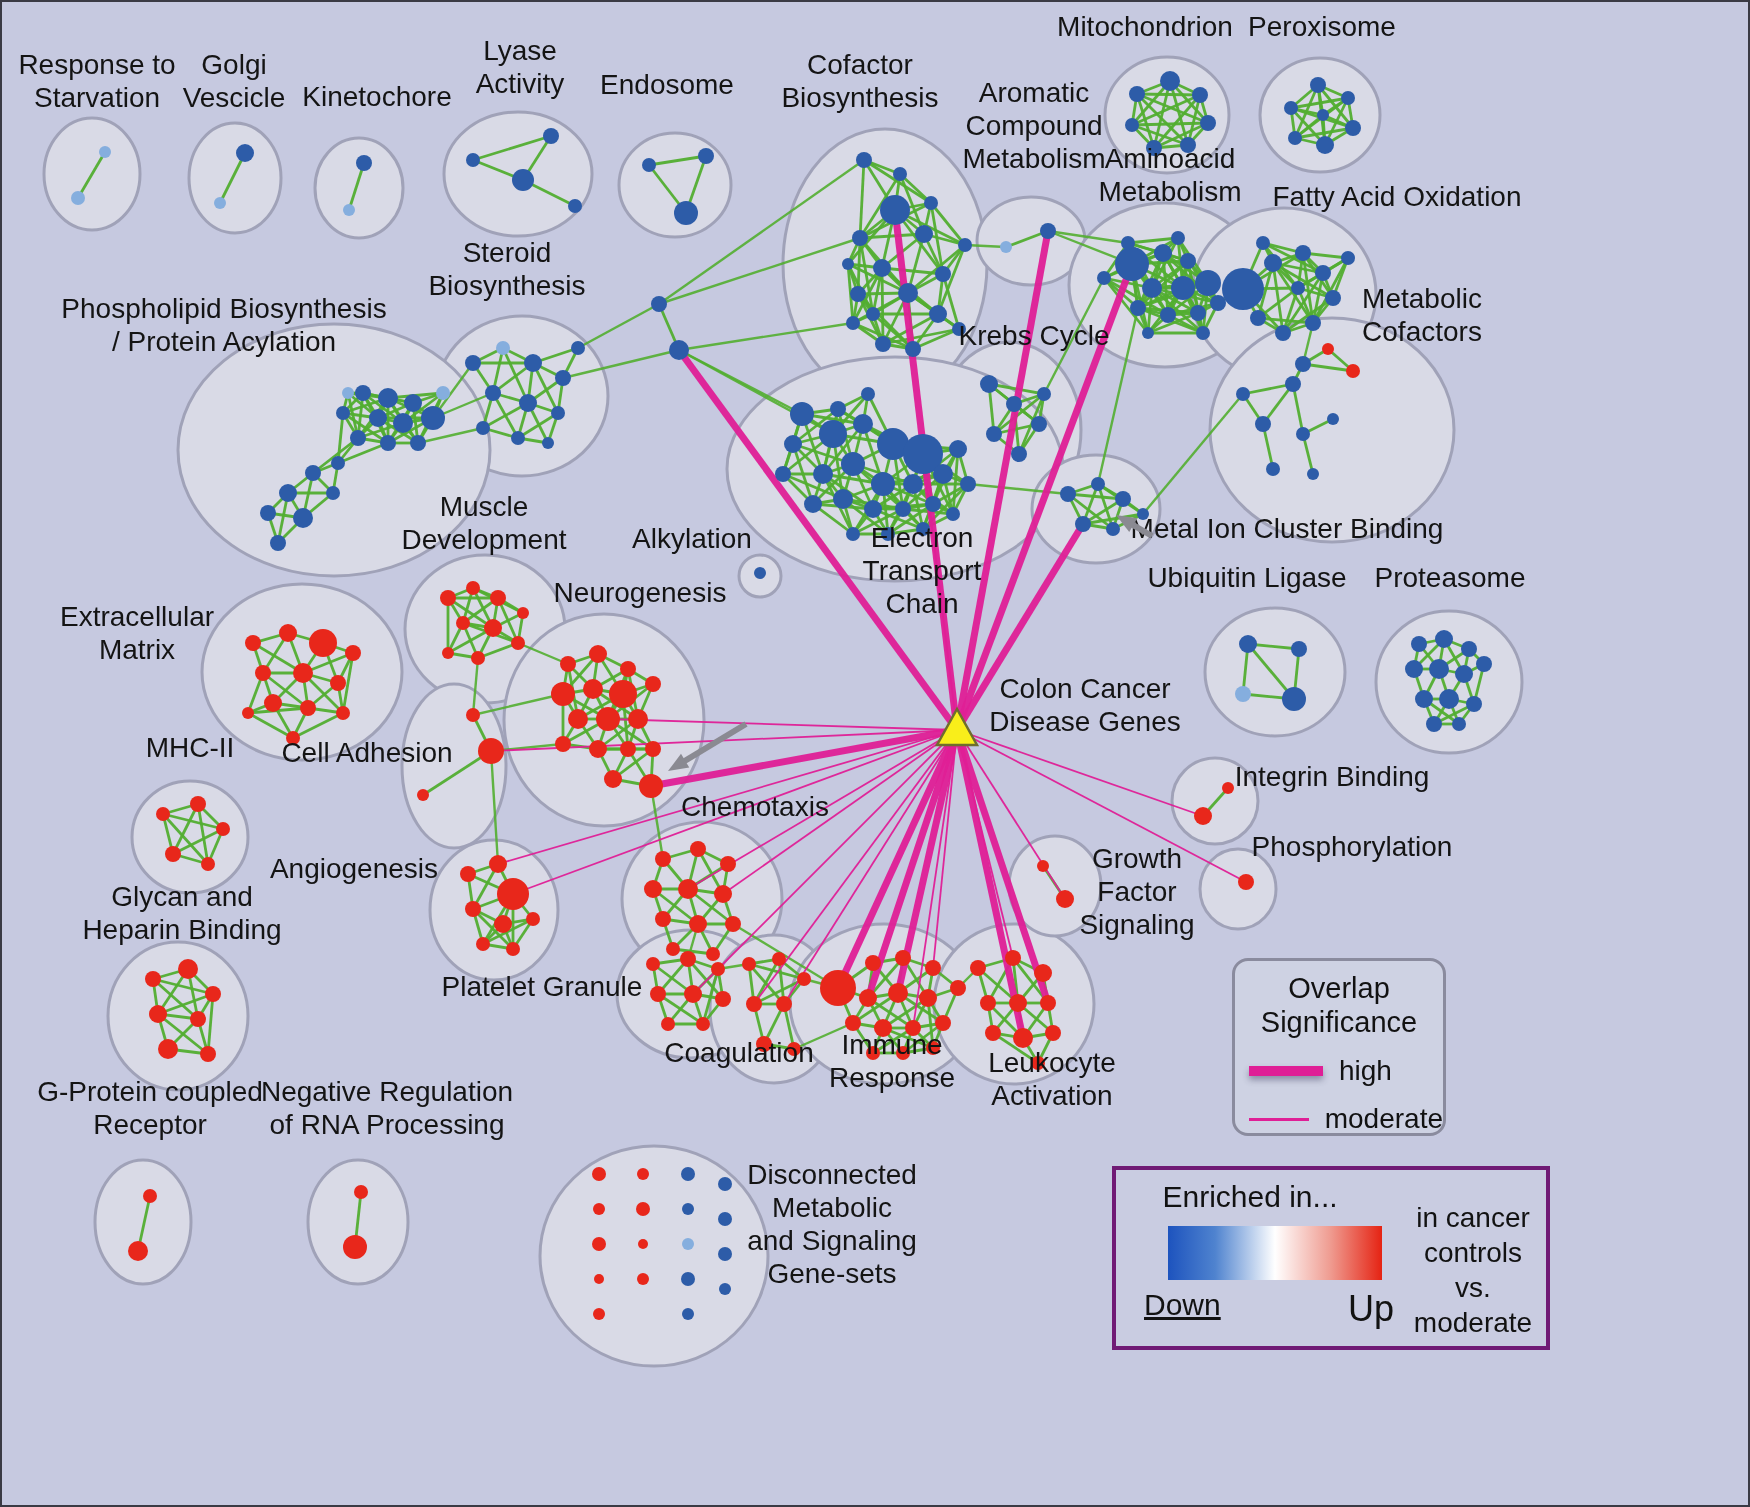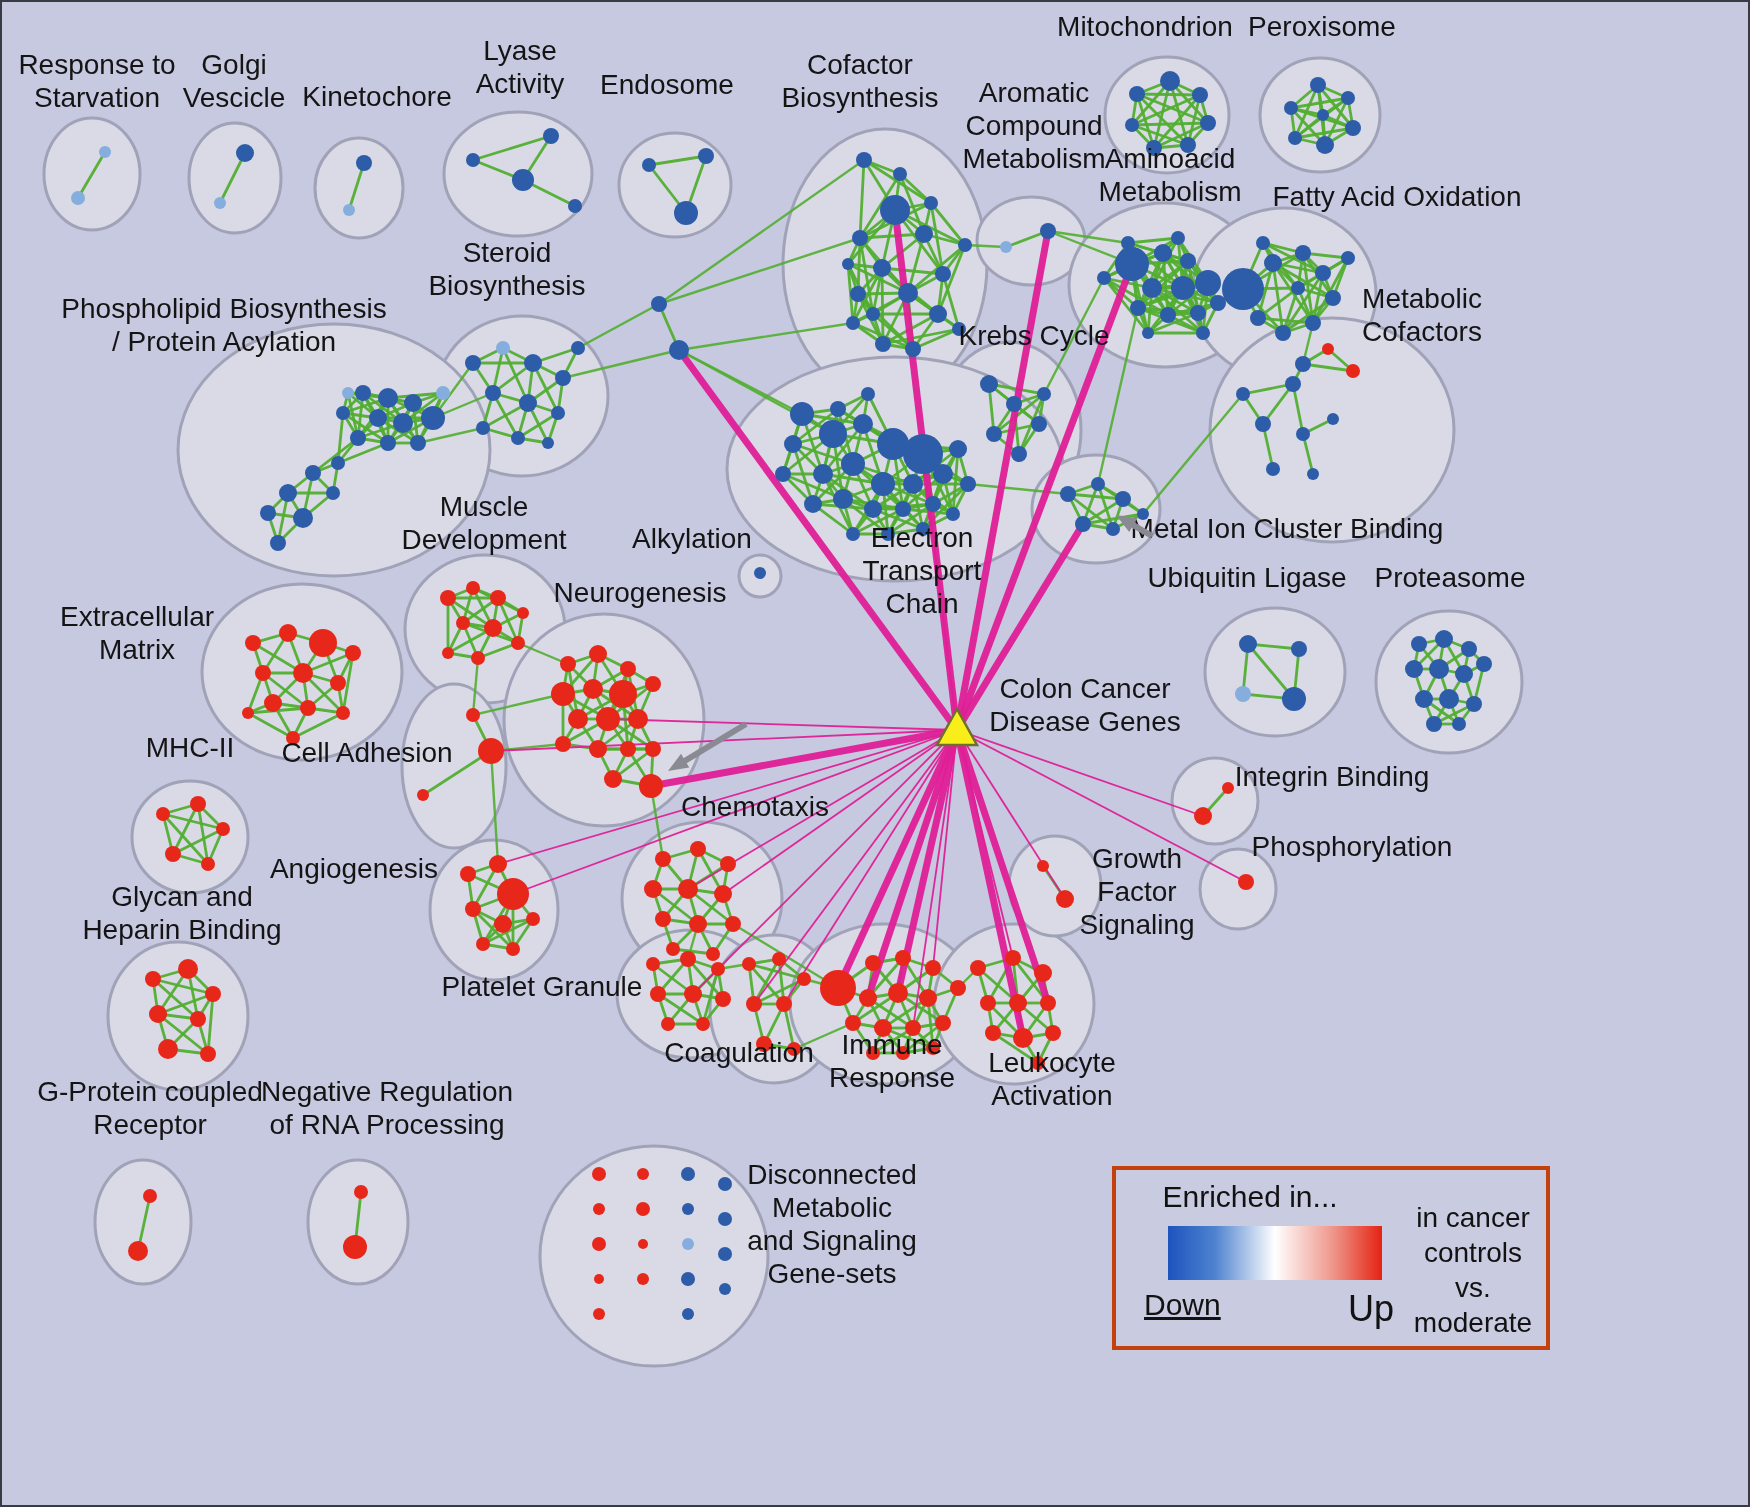--- a/index.html
+++ b/index.html
@@ -16,21 +16,21 @@
     padding:10px 0 0 0;text-align:center;
   }
   #legend-overlap .lg-title{font-size:29px;line-height:34px;font-weight:normal;}
   .lg-row{display:flex;align-items:center;margin:16px 0 0 14px;}
   .line-sample{display:inline-block;width:74px;margin-right:16px;background:#df1f96;}
   .line-high{height:10px;box-shadow:0 4px 6px rgba(60,60,90,0.45);}
   .line-moderate{height:3px;}
   .lg-row .lg-label{font-size:28px;}
   #legend-enrich{
     left:1110px;top:1164px;width:438px;height:184px;
-    border:4px solid #c2410c;background:rgba(206,209,226,0.35);
+    border:4px solid #701a75;background:rgba(206,209,226,0.35);
   }
   #legend-enrich .en-title{position:absolute;left:0;top:10px;width:268px;text-align:center;font-size:30px;}
   #legend-enrich .en-bar{
     position:absolute;left:52px;top:56px;width:214px;height:54px;
     background:linear-gradient(to right,#1d53be 0%,#4f83cf 22%,#ffffff 50%,#ef9b90 76%,#e52313 100%);
   }
   #legend-enrich .en-down{position:absolute;left:28px;top:118px;font-size:30px;text-decoration:underline;}
   #legend-enrich .en-up{position:absolute;left:232px;top:118px;font-size:36px;}
   #legend-enrich .en-right{position:absolute;left:282px;top:30px;width:150px;text-align:center;font-size:28px;line-height:35px;}
 </style>
@@ -1282,20 +1282,34 @@
       <g>
         <polygon points="955,707 935,743 975,743" fill="#f9ee1a" stroke="#6e6e2e" stroke-width="2.5"></polygon>
         <text x="1083" y="696" text-anchor="middle" font-size="28" fill="#141414" font-family="&quot;Liberation Sans&quot;, sans-serif"><tspan x="1083" dy="0">Colon Cancer</tspan><tspan x="1083" dy="33">Disease Genes</tspan></text>
         <line x1="1150" y1="534" x2="1126.092904612578" y2="520.0541943573372" stroke="#8a8a92" stroke-width="6"></line>
         <polygon points="1114,513 1135.3065462221614,516.1671893032942 1127.244609813776,529.9876517176692" fill="#8a8a92"></polygon>
         <line x1="744" y1="722" x2="677.9913148360154" y2="761.7744641372727" stroke="#8a8a92" stroke-width="6"></line>
         <polygon points="666,769 679.0015721298922,751.8256260040952 687.2593274015804,765.5299858166842" fill="#8a8a92"></polygon>
       </g>
     </svg>
 
+  <div class="legend" id="legend-overlap">
+    <div class="lg-title">
+      <div>Overlap</div>
+      <div>Significance</div>
+    </div>
+    <div class="lg-row">
+      <span class="line-sample line-high"></span>
+      <span class="lg-label">high</span>
+    </div>
+    <div class="lg-row">
+      <span class="line-sample line-moderate"></span>
+      <span class="lg-label">moderate</span>
+    </div>
+  </div>
 
   <div class="legend" id="legend-enrich">
     <div class="en-title">Enriched in...</div>
     <div class="en-bar"></div>
     <div class="en-down">Down</div>
     <div class="en-up">Up</div>
     <div class="en-right">
       <div>in cancer</div>
       <div>controls</div>
       <div>vs. moderate</div>

